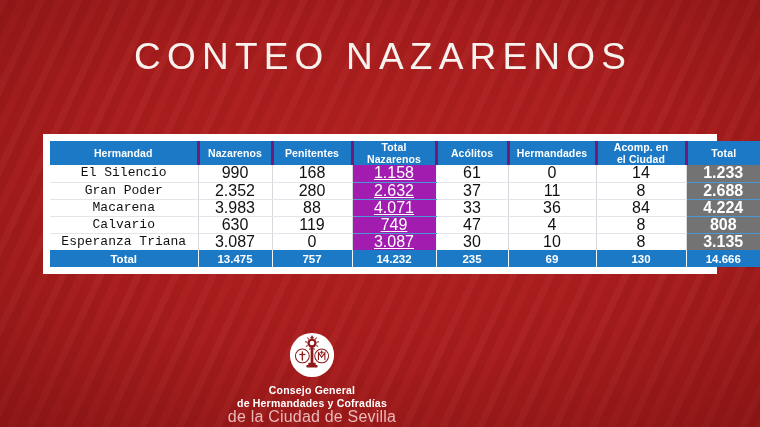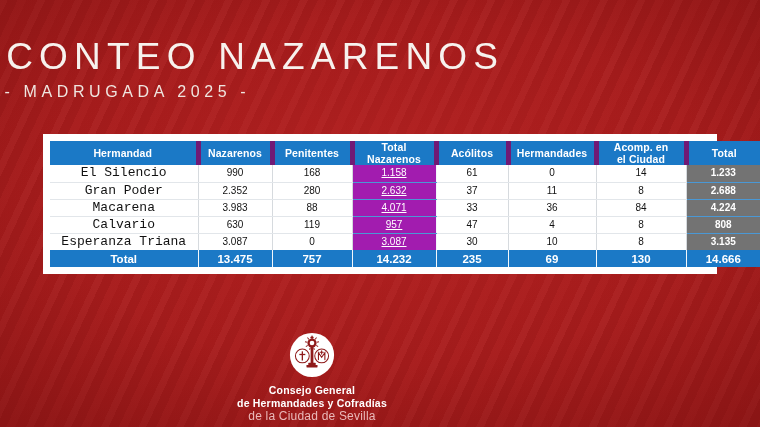--- a/index.html
+++ b/index.html
@@ -48,21 +48,21 @@
     position: absolute;
     inset: 0;
   }
 
   
   #title-block {
     position: absolute;
     top: 36px;
     left: 0;
     width: 760px;
-    text-align: left;
+    text-align: center;
   }
   #main-title {
     color: #f7f2ee;
     font-size: 37px;
     font-weight: normal;
     letter-spacing: 6.2px;
     line-height: 42px;
     text-indent: 6.2px;
     white-space: nowrap;
   }
@@ -102,30 +102,30 @@
     box-sizing: border-box;
   }
 
   
   thead th {
     background: #1b79c6;
     color: #ffffff;
     font-weight: bold;
     font-size: 10.5px;
     height: 32px;
-    border-right: 5px solid #701a75;
+    border-right: 3px solid #701a75;
     letter-spacing: 0.1px;
   }
   thead th:last-child { border-right: none; }
 
   
   tbody td {
     background: #ffffff;
     color: #111111;
-    font-size: 10px;
+    font-size: 16px;
     border-bottom: 1px solid #e2e6ea;
     border-right: 1px solid #d6dade;
   }
   tbody tr:last-child td { border-bottom: none; }
   tbody td.c-blue {
     background: #a21caf;
     color: #ffffff;
     border-bottom: 1px solid #4a98d5;
     border-right: 1px solid #f2f7fb;
     text-decoration: underline;
@@ -167,36 +167,35 @@
   #footer-l1, #footer-l2 {
     color: #ffffff;
     font-weight: bold;
     font-size: 10.5px;
     line-height: 13px;
     letter-spacing: 0.2px;
   }
   #footer-l3 {
     color: #eab9b9;
     font-weight: normal;
-    font-size: 12px;
+    font-size: 16px;
     line-height: 13px;
     letter-spacing: 0.2px;
   }
 </style>
 </head>
 <body>
 
 <div id="bg"></div>
 <div id="bg-vignette"></div>
 
 <div id="page">
 
   <div id="title-block">
     <div id="main-title">CONTEO NAZARENOS</div>
-    <div id="subtitle">- MADRUGADA 2025 -</div>
   </div>
 
   <div id="table-frame">
     <table id="conteo">
       <colgroup>
         <col style="width:148px">
         <col style="width:74px">
         <col style="width:80px">
         <col style="width:84px">
         <col style="width:72px">
@@ -250,21 +249,21 @@
           <td class="c-blue">4.071</td>
           <td>33</td>
           <td>36</td>
           <td>84</td>
           <td class="c-blue-bold">4.224</td>
         </tr>
         <tr>
           <td class="c-name">Calvario</td>
           <td>630</td>
           <td>119</td>
-          <td class="c-blue">957</td>
+          <td class="c-blue">749</td>
           <td>47</td>
           <td>4</td>
           <td>8</td>
           <td class="c-blue-bold">808</td>
         </tr>
         <tr>
           <td class="c-name">Esperanza Triana</td>
           <td>3.087</td>
           <td>0</td>
           <td class="c-blue">3.087</td>

